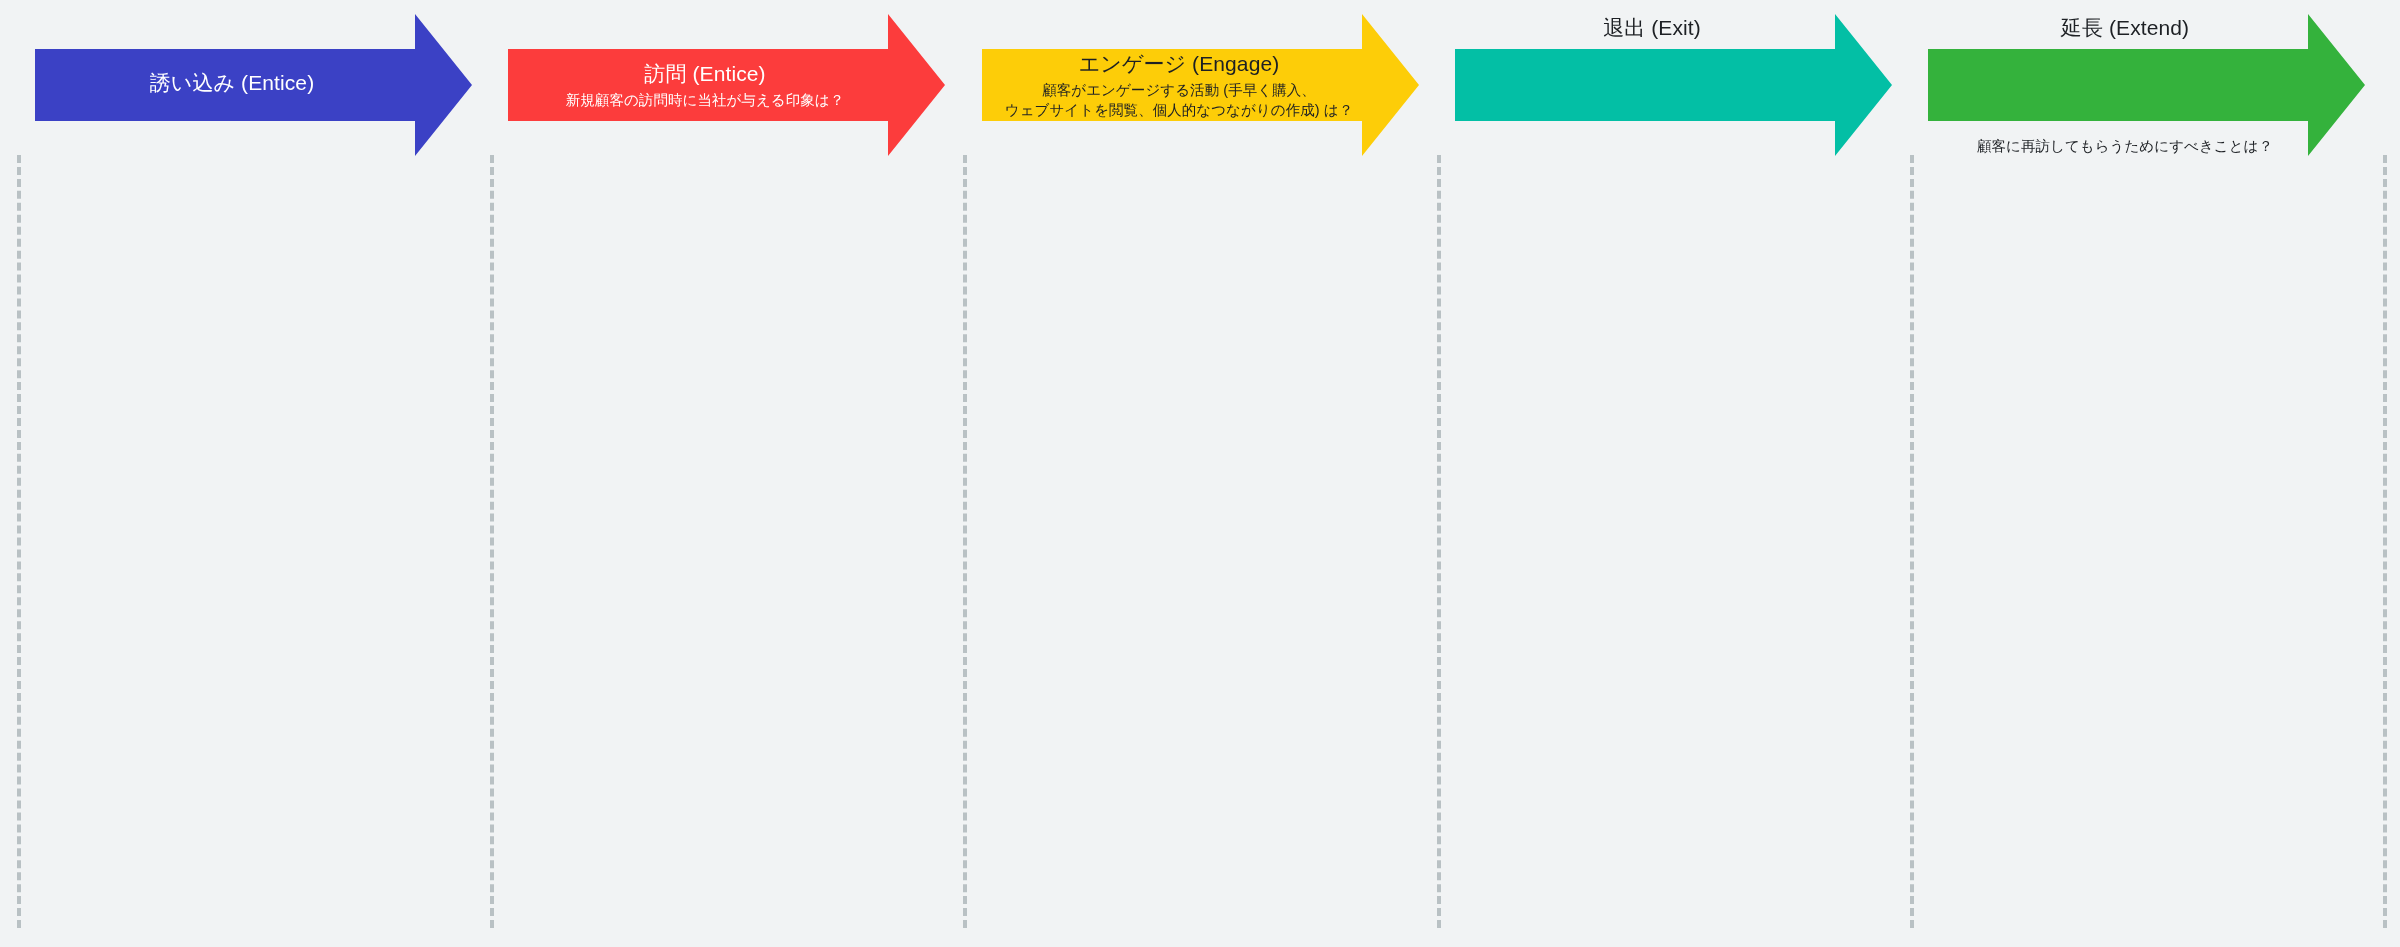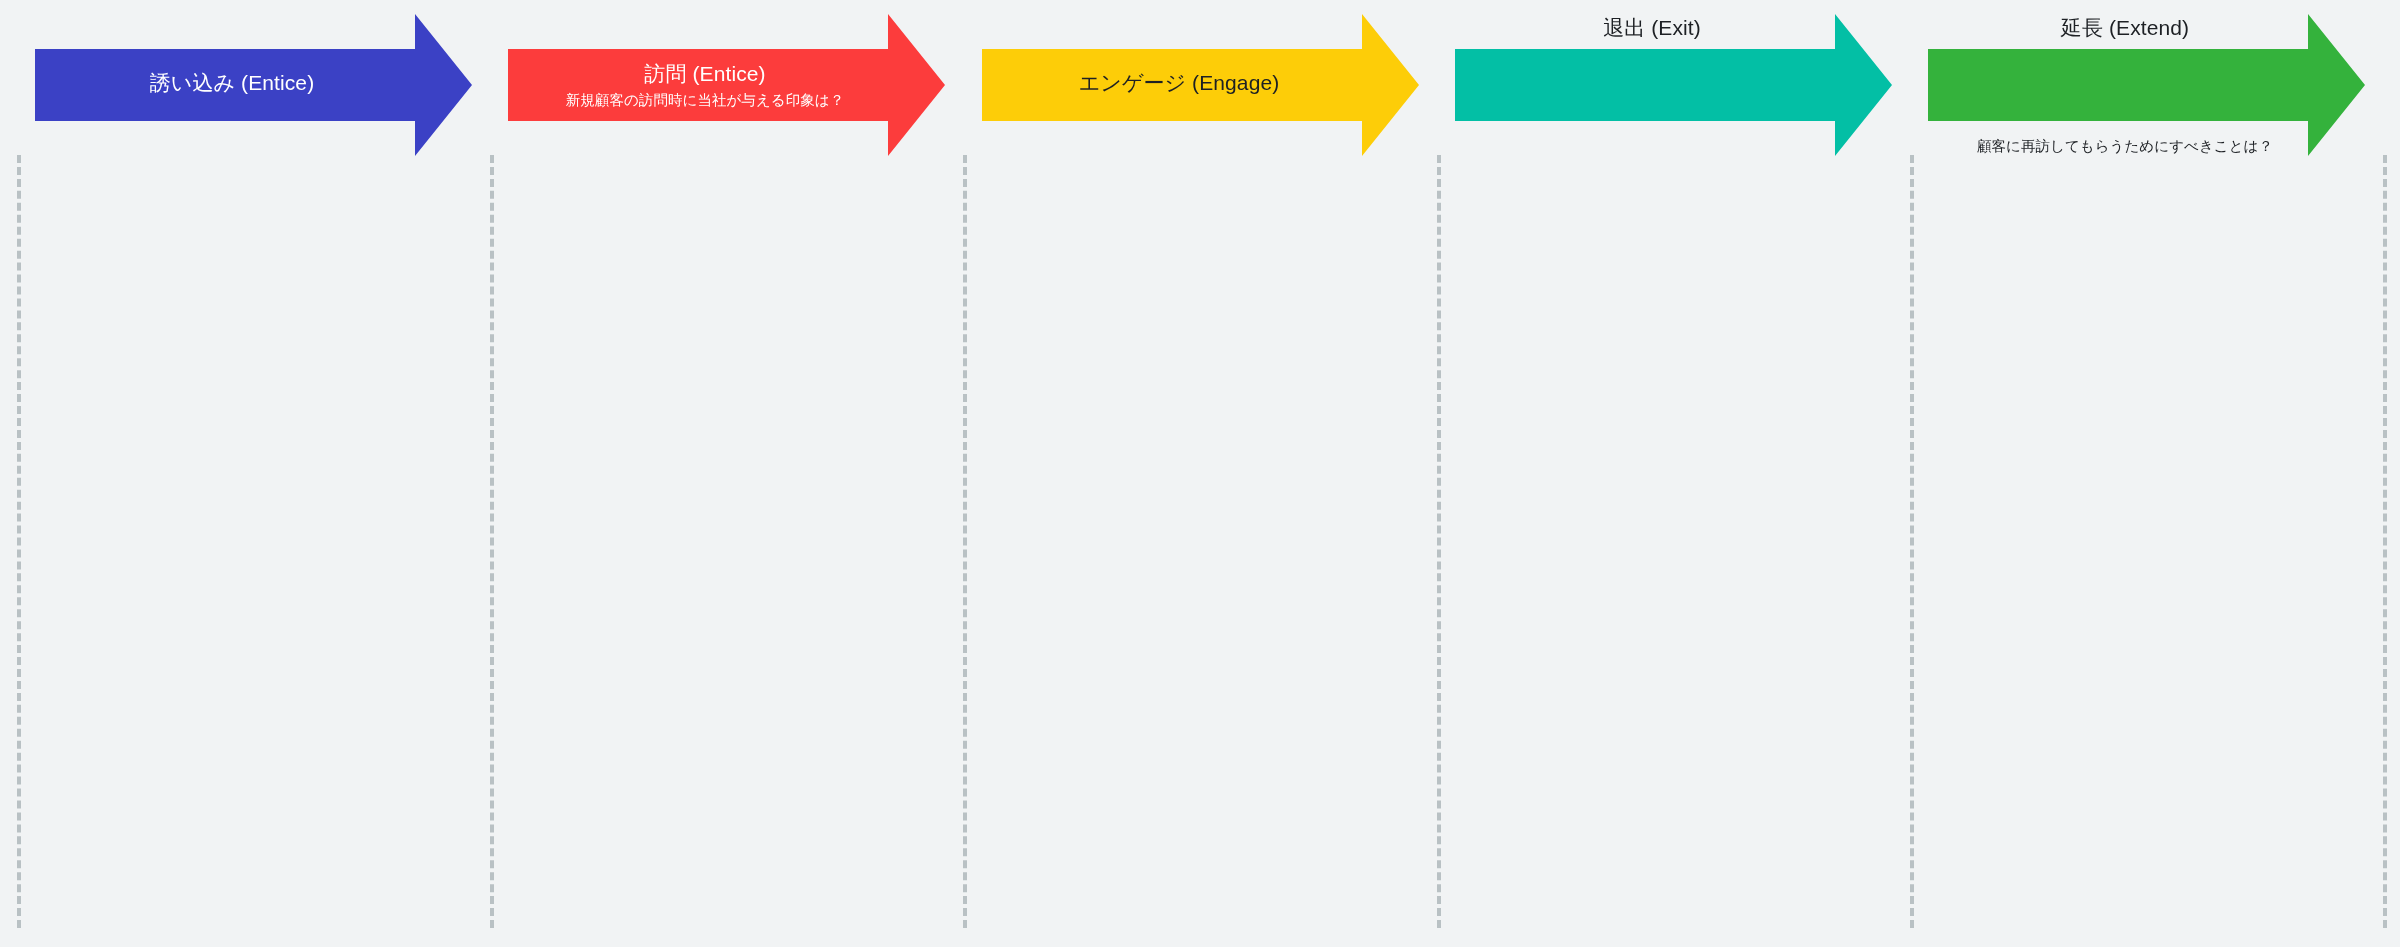--- a/index.html
+++ b/index.html
@@ -128,20 +128,24 @@
             <span>新規顧客の訪問時に当社が与える印象は？</span>
           </div>
         </div>
       </div>
       <div class="arrow dark-ink" style="left: 982px; width: 437px; top: 14px;">
         <svg viewBox="0 0 437 142" preserveAspectRatio="none">
           <polygon points="0,35 380,35 380,0 437,71 380,142 380,107 0,107" fill="#fdcd08"></polygon>
         </svg>
         <div class="arrow-text" style="width: 394px;">
           <div class="arrow-title">エンゲージ (Engage)</div>
+          <div class="arrow-sub">
+            <span>顧客がエンゲージする活動 (手早く購入、</span>
+            <span>ウェブサイトを閲覧、個人的なつながりの作成) は？</span>
+          </div>
         </div>
       </div>
       <div class="arrow dark-ink" style="left: 1455px; width: 437px; top: 14px;">
         <svg viewBox="0 0 437 142" preserveAspectRatio="none">
           <polygon points="0,35 380,35 380,0 437,71 380,142 380,107 0,107" fill="#03bfa5"></polygon>
         </svg>
         <div class="arrow-text" style="width: 394px; justify-content: space-between;">
           <div class="arrow-title">退出 (Exit)</div>
         </div>
       </div>

